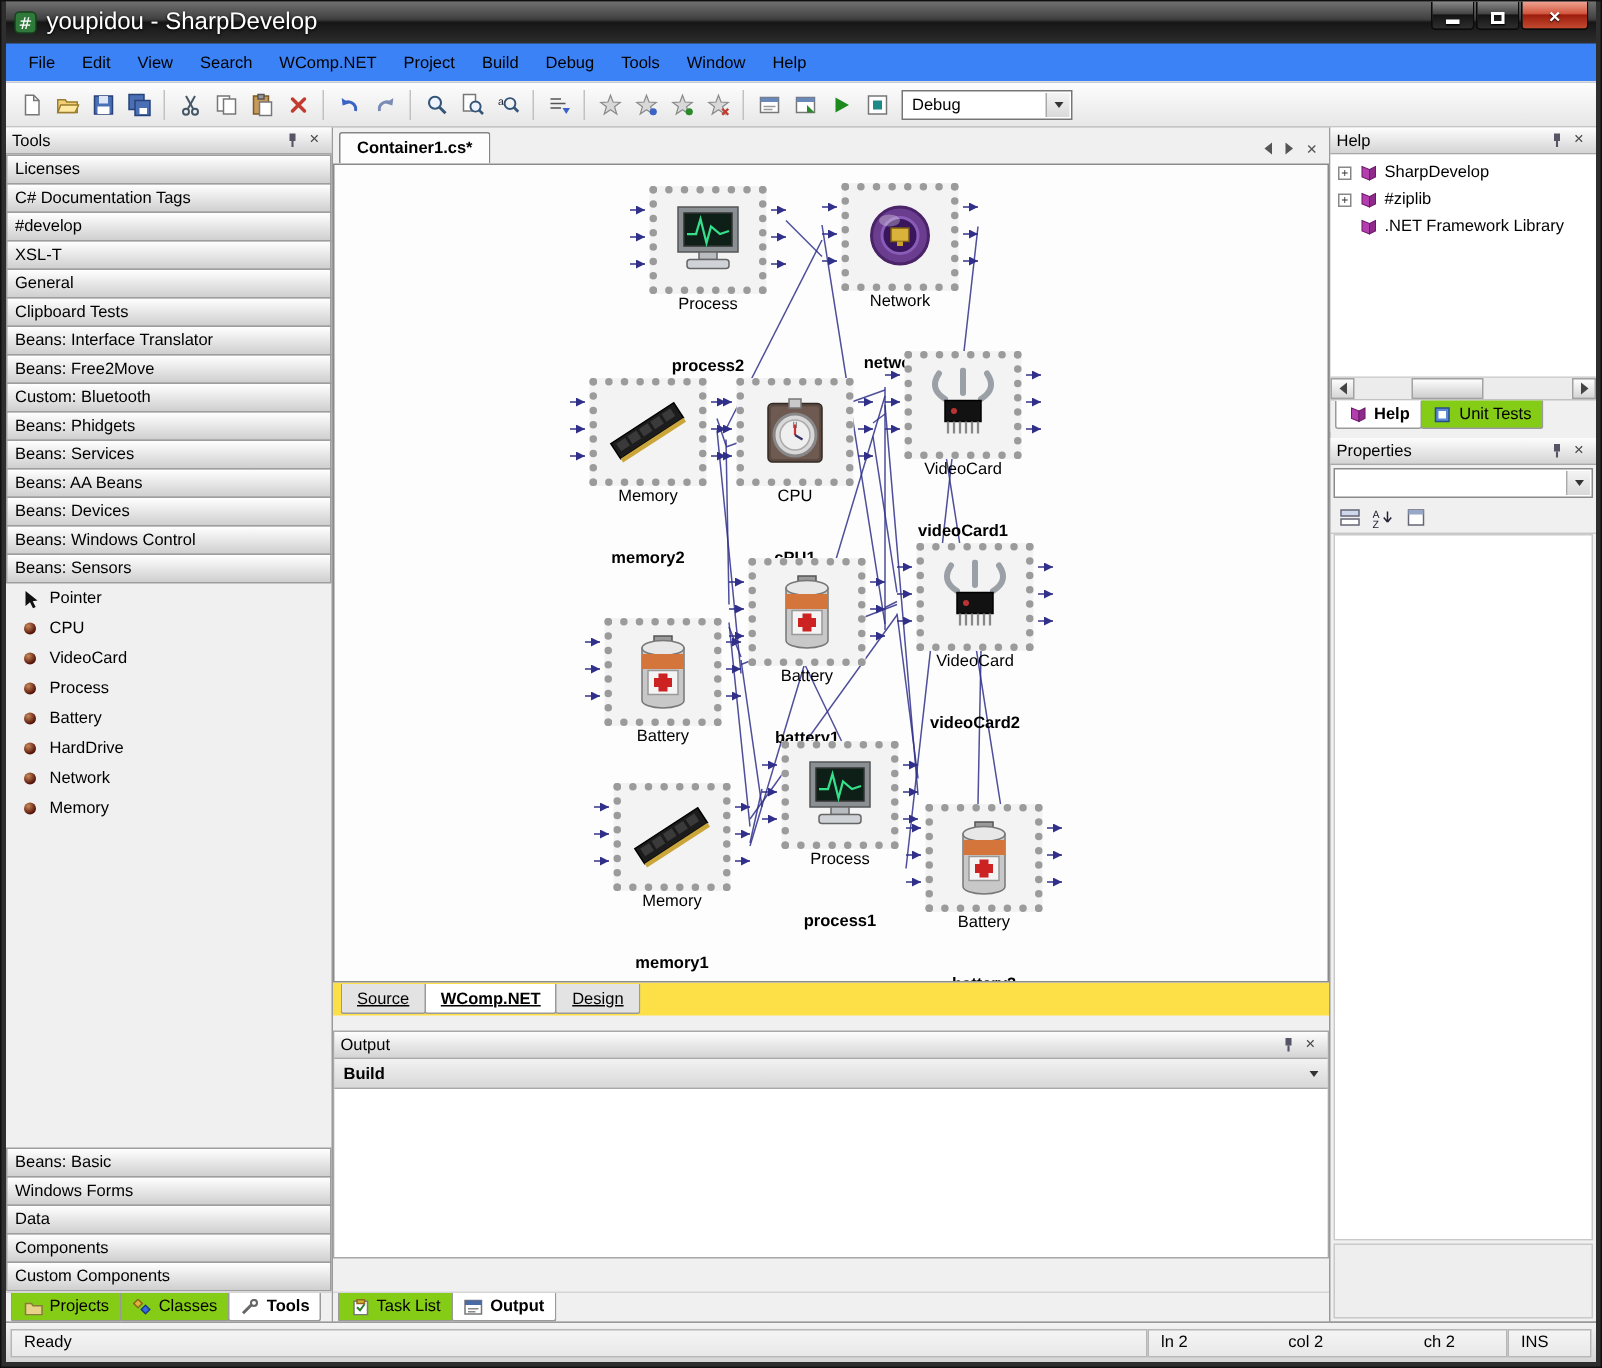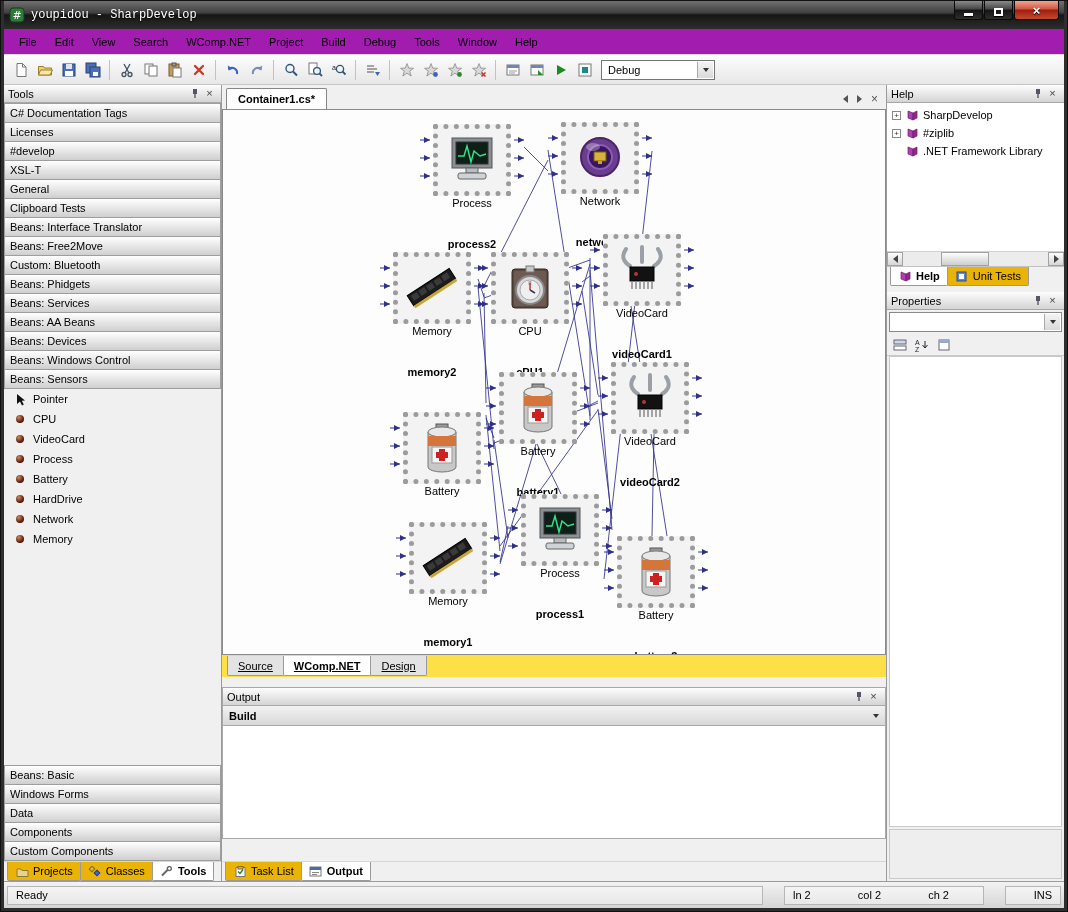--- a/index.html
+++ b/index.html
@@ -7,31 +7,31 @@
 body {
   width:1068px; height:912px; position:relative; overflow:hidden;
   font-family:"Liberation Sans", sans-serif; font-size:11px; color:#000; background:#555;
 }
 .window { position:absolute; inset:0; display:flex; flex-direction:column;
   background:#2e2e2e; padding:0 3px 3px; border:1px solid #101010; }
 
 .titlebar { height:28px; flex:0 0 28px; display:flex; align-items:center; gap:6px; padding:0 5px;
   background:linear-gradient(180deg,#707070 0%,#404040 42%,#161616 50%,#2d2d2d 100%); color:#fff; }
 .app-icon { width:16px; height:16px; display:inline-flex; }
-.title-text { flex:1; font-size:12px; text-shadow:0 1px 2px #000;font-family:Liberation Mono, monospace; }
+.title-text { flex:1; font-size:16px; text-shadow:0 1px 2px #000; }
 .cap-buttons { display:flex; margin-top:-9px; }
 .cap-btn { width:29px; height:19px; display:flex; align-items:flex-end; justify-content:center;
   background:linear-gradient(180deg,#8a8a8a,#454545 45%,#141414 50%,#2e2e2e); border:1px solid #0a0a0a; border-top:none;
   border-radius:0 0 3px 3px; padding-bottom:3px; margin-left:1px; }
 .cap-btn.close { width:45px; background:linear-gradient(180deg,#f0a492,#d2563e 45%,#9c1d0d 50%,#c44a30); }
 .glyph-min { width:9px; height:3px; background:#fff; box-shadow:0 1px 1px #000; }
 .glyph-max { width:9px; height:8px; border:2px solid #fff; box-shadow:0 1px 1px #000; }
 .glyph-x { color:#fff; font-size:13px; font-weight:bold; line-height:10px; text-shadow:0 1px 1px #000; }
 
-.menubar { height:26px; flex:0 0 26px; background:#a21caf; border-bottom:1px solid #dcdcdc;
+.menubar { height:26px; flex:0 0 26px; background:#3b82f6; border-bottom:1px solid #dcdcdc;
   display:flex; align-items:center; padding-left:6px; }
 .menu-item { padding:5px 9px; cursor:default; }
 .toolbar { height:30px; flex:0 0 30px; background:linear-gradient(#fdfdfd,#e7e7e7);
   border-bottom:1px solid #c6c6c6; display:flex; align-items:center; padding:0 5px; gap:1px; }
 .tb-btn { width:23px; height:23px; display:flex; align-items:center; justify-content:center; border-radius:2px; }
 .tb-sep { width:1px; height:20px; background:#c2c2c2; margin:0 4px; }
 .combo { width:114px; height:20px; background:#fff; border:1px solid #767676; display:flex; align-items:center;
   padding-left:6px; position:relative; margin-left:4px; }
 .combo-arrow { position:absolute; right:1px; top:1px; bottom:1px; width:16px;
   background:linear-gradient(#f4f4f4,#d9d9d9); border-left:1px solid #aaa;
@@ -60,21 +60,21 @@
 .cat-bar:first-child { margin-top:0; }
 .tool-item { height:20px; flex:0 0 20px; display:flex; align-items:center; gap:6px; padding-left:9px; }
 .bean { width:8px; height:8px; border-radius:50%;
   background:radial-gradient(circle at 35% 30%, #c98a5a, #541108 70%); }
 .mini-ico { display:inline-flex; width:14px; justify-content:center; }
 .tools-spacer { flex:1; }
 
 .dock-tabrow { height:20px; flex:0 0 20px; display:flex; align-items:flex-start;
   background:#f0f0f0; padding-left:3px; border-top:1px solid #d6d6d6; }
 .dock-tab { height:19px; display:flex; align-items:center; gap:4px; padding:0 7px;
-  border:1px solid #9a9a9a; border-top:none; background:#eab308; border-radius:0 0 2px 2px;
+  border:1px solid #9a9a9a; border-top:none; background:#84cc16; border-radius:0 0 2px 2px;
   margin-right:-1px; white-space:nowrap; }
 .dock-tab.active { background:#fff; font-weight:bold; }
 
 .doc-tabstrip { height:24px; flex:0 0 24px; display:flex; align-items:flex-end; padding:2px 2px 0 4px; position:relative; }
 .doc-tab { height:21px; display:flex; align-items:center; padding:0 11px; background:#fdfdfd;
   border:1px solid #868686; border-bottom:none; border-radius:2px 2px 0 0; font-weight:bold; }
 .tab-nav { position:absolute; right:8px; top:7px; display:flex; gap:9px; align-items:center; color:#555; }
 .canvas-wrap { flex:1; position:relative; background:#fdfdfd; border:1px solid #8a8a8a; overflow:hidden; }
 #wires { position:absolute; inset:0; width:100%; height:100%; z-index:1; }
 #comp-layer { position:absolute; inset:0; z-index:2; }
@@ -110,27 +110,27 @@
 .help-tabs { border-top:1px solid #c2c2c2; height:22px; flex:0 0 22px; }
 .props-pane { flex:1; display:flex; flex-direction:column; min-height:0; margin-top:4px; }
 .props-combo { height:20px; flex:0 0 20px; margin:2px; background:#fff; border:1px solid #8a8a8a;
   position:relative; display:flex; align-items:center; padding-left:5px; }
 .props-toolbar { height:22px; flex:0 0 22px; display:flex; align-items:center; gap:3px; padding:0 3px;
   border-bottom:1px solid #c9c9c9; }
 .pt-btn { width:19px; height:18px; display:flex; align-items:center; justify-content:center; }
 .props-body { flex:1; background:#fff; border:1px solid #c9c9c9; margin:0 2px; }
 .props-desc { height:50px; flex:0 0 50px; background:#eeeeee; border:1px solid #c9c9c9; margin:2px; }
 
-.statusbar { height:27px; flex:0 0 27px; display:flex; align-items:center; gap:21px; padding:2px 3px;
+.statusbar { height:27px; flex:0 0 27px; display:flex; align-items:center; gap:0; padding:2px 3px;
   background:linear-gradient(#f3f3f3,#d5d5d5); border-top:1px solid #9a9a9a; }
 .sb-cell { height:19px; display:flex; align-items:center; padding:0 8px;
   border:1px solid #b6b6b6; background:rgba(255,255,255,.4); }
 .sb-msg { flex:1; }
-.sb-pos { width:200px; justify-content:space-between; padding-right:34px; }
-.sb-ins { width:56px; justify-content:flex-end; }
+.sb-pos { width:240px; justify-content:space-between; padding-right:34px; }
+.sb-ins { width:56px; justify-content:flex-start; }
 svg { display:block; }
 </style>
 </head>
 <body>
 
 <div class="window">
 
   <div class="titlebar">
     <span class="app-icon">
       <svg width="16" height="16">
@@ -329,22 +329,22 @@
         <span class="ph-title">Tools</span>
         <span class="ph-btn">
             <svg width="10" height="11">
               <rect x="3" y="1" width="4" height="5" fill="#556"></rect>
               <line x1="5" y1="6" x2="5" y2="10" stroke="#556" stroke-width="1.4"></line>
             </svg>
           </span>
         <span class="ph-btn">×</span>
       </div>
       <div id="tools-list">
+          <div class="cat-bar">Licenses</div>
           <div class="cat-bar">C# Documentation Tags</div>
-          <div class="cat-bar">Licenses</div>
           <div class="cat-bar">#develop</div>
           <div class="cat-bar">XSL-T</div>
           <div class="cat-bar">General</div>
           <div class="cat-bar">Clipboard Tests</div>
           <div class="cat-bar">Beans: Interface Translator</div>
           <div class="cat-bar">Beans: Free2Move</div>
           <div class="cat-bar">Custom: Bluetooth</div>
           <div class="cat-bar">Beans: Phidgets</div>
           <div class="cat-bar">Beans: Services</div>
           <div class="cat-bar">Beans: AA Beans</div>

